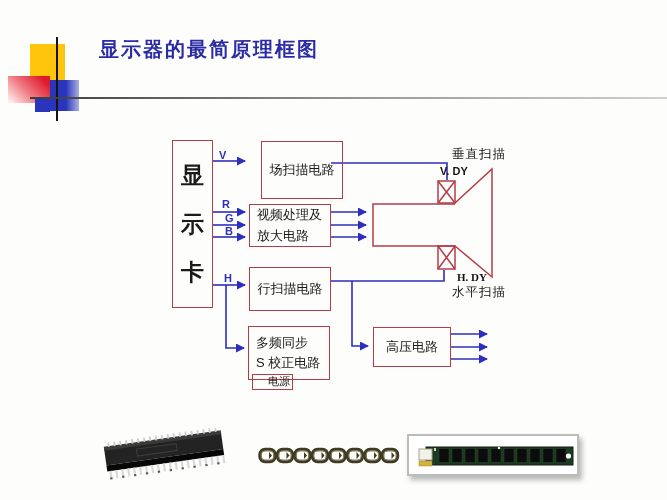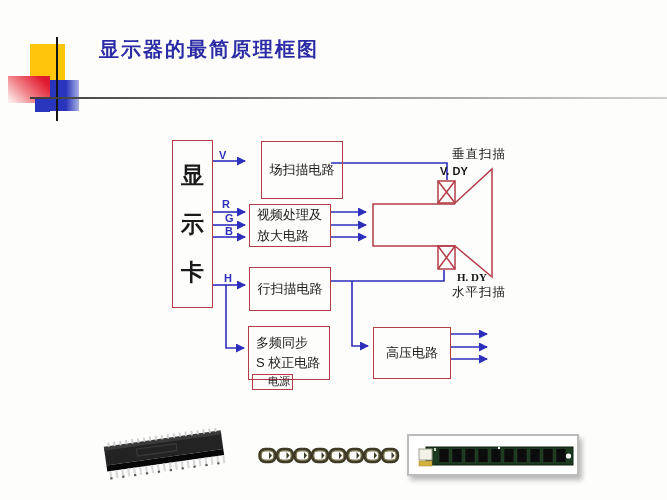--- a/index.html
+++ b/index.html
@@ -113,21 +113,21 @@
       <span>放大电路</span>
     </div>
 
     <div class="dbox twoline" style="left:100px;top:204px;width:82px;height:54px;">
       <span>多频同步</span>
       <span>S 校正电路</span>
     </div>
 
     <div class="dbox" style="left:104px;top:252px;width:41px;height:16px;font-size:11px;padding-left:13px;">电源</div>
 
-    <div class="dbox" style="left:225px;top:205px;width:78px;height:52px;">高压电路</div>
+    <div class="dbox" style="left:225px;top:205px;width:78px;height:40px;">高压电路</div>
 
     <div class="sig" style="left:71px;top:27px;">V</div>
     <div class="sig" style="left:74px;top:76px;">R</div>
     <div class="sig" style="left:77px;top:90px;">G</div>
     <div class="sig" style="left:77px;top:103px;">B</div>
     <div class="sig" style="left:76px;top:150px;">H</div>
 
     <div class="crtlbl f12" style="left:296px;top:24px;">垂直扫描</div>
     <div class="crtlbl f11" style="left:284px;top:43px;">V. DY</div>
     <div class="crtlbl f11" style="left:301px;top:149px;font-family:Liberation Serif, serif;">H. DY</div>

